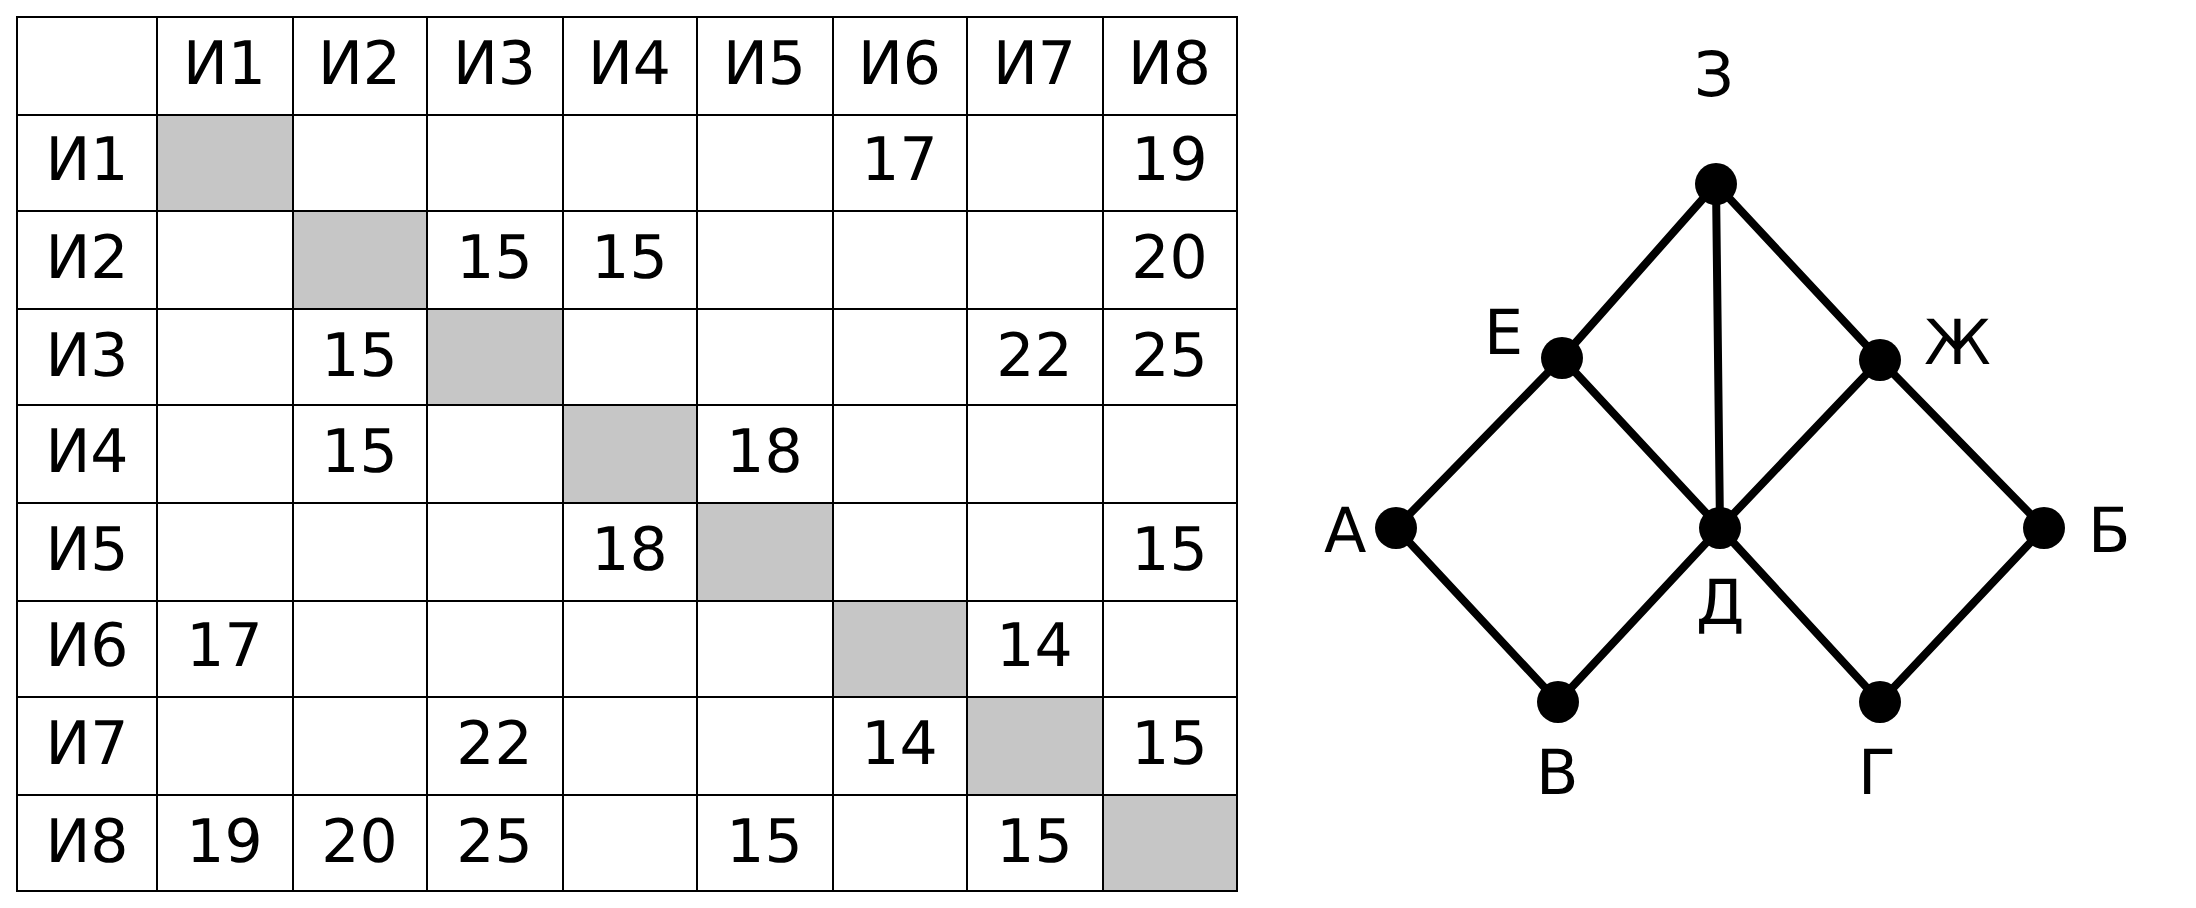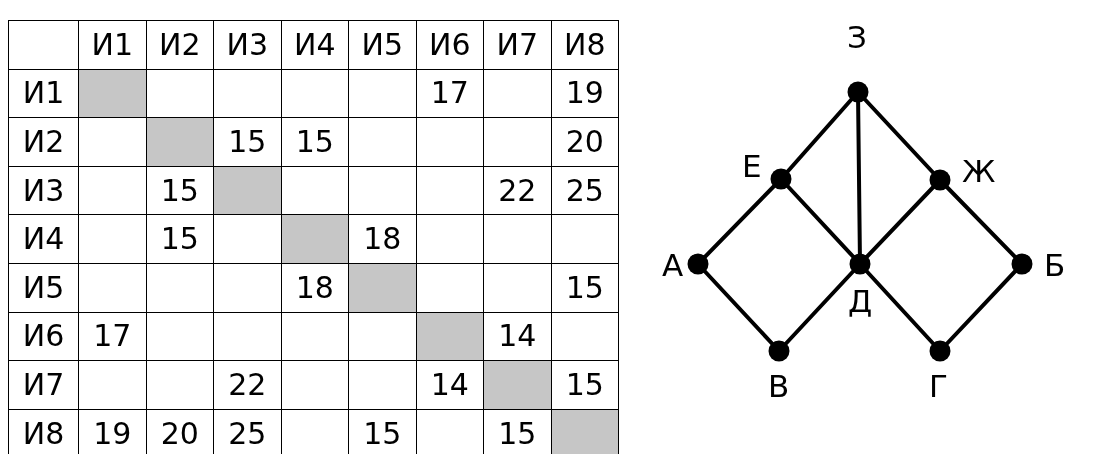--- a/index.html
+++ b/index.html
@@ -12,21 +12,21 @@
     height: 454px;
     position: relative;
     font-family: "DejaVu Sans", "Liberation Sans", sans-serif;
     overflow: hidden;
   }
 
   
   #matrix-panel {
     position: absolute;
     left: 8px;
-    top: 20px;
+    top: 8px;
     width: 610px;
     height: 429px;
   }
   table.matrix {
     border-collapse: collapse;
     table-layout: fixed;
     width: 610px;
     height: 429px;
   }
   table.matrix td {

